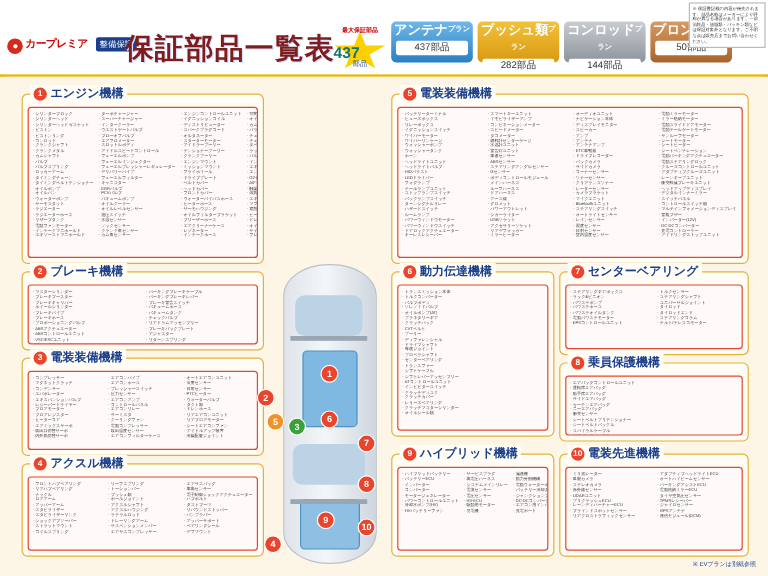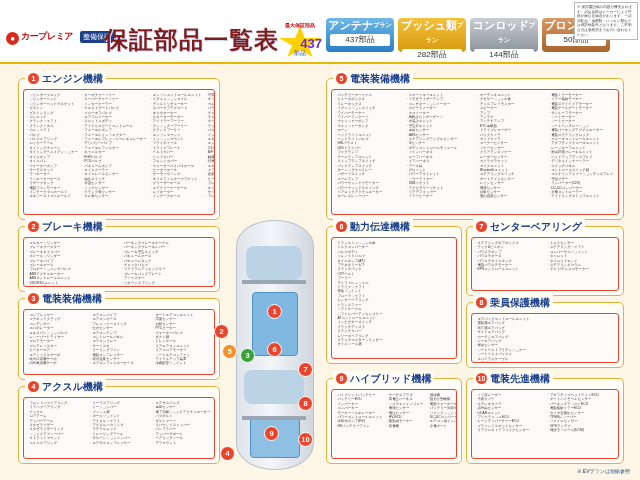--- a/index.html
+++ b/index.html
@@ -10,21 +10,21 @@
   #header{position:absolute;left:0;top:0;width:640px;height:62px;background:#ffffff;border-bottom:2px solid #e6b800;}
   .logo{position:absolute;left:6px;top:30px;font-size:9px;font-weight:bold;color:#d00000;letter-spacing:-.5px;}
   .logo .mark{display:inline-block;width:13px;height:13px;border-radius:50%;background:#d42b1e;color:#fff;font-size:8px;line-height:13px;text-align:center;vertical-align:-2px;margin-right:2px;}
   .logo-sub{position:absolute;left:80px;top:31px;font-size:7px;color:#fff;background:#1b3f8b;padding:1px 3px;border-radius:2px;}
   .title{position:absolute;left:104px;top:24px;font-size:24px;font-weight:bold;color:#7f1d1d;letter-spacing:1px;
          text-shadow:1px 1px 0 #cfe0ff;}
   .star{position:absolute;left:278px;top:22px;width:44px;height:40px;}
   .star .sb{position:absolute;left:0;top:4px;width:44px;height:34px;background:#ffd000;
      clip-path:polygon(50% 0%,61% 35%,98% 35%,68% 57%,79% 91%,50% 70%,21% 91%,32% 57%,2% 35%,39% 35%);}
   .star .s-top{position:absolute;left:2px;top:0;width:40px;text-align:center;font-size:5px;color:#c00;font-weight:bold;}
-  .star .s-num{position:absolute;left:0;top:14px;width:44px;text-align:right;font-size:13px;font-weight:bold;color:#6d28d9;}
+  .star .s-num{position:absolute;left:0;top:14px;width:44px;text-align:left;font-size:13px;font-weight:bold;color:#0f766e;}
   .star .s-unit{position:absolute;left:0;top:27px;width:44px;text-align:center;font-size:6px;color:#1b3f8b;}
 
   .plan{position:absolute;top:18px;width:68px;height:34px;border-radius:4px;text-align:center;color:#fff;}
   .plan .pname{font-size:11px;font-weight:bold;line-height:15px;}
   .plan .psup{font-size:6px;vertical-align:2px;}
   .plan .pcount{display:block;margin:1px 4px 0;background:#fff;color:#333;font-size:8px;border-radius:2px;line-height:12px;}
   #plan-platinum{left:326px;background:linear-gradient(#6fb8e8,#2a7fc4);}
   #plan-gold{left:398px;background:linear-gradient(#f3c13a,#d79a10);}
   #plan-silver{left:470px;background:linear-gradient(#c9ccd1,#8d949c);}
   #plan-bronze{left:542px;background:linear-gradient(#d79a62,#a8642c);}

